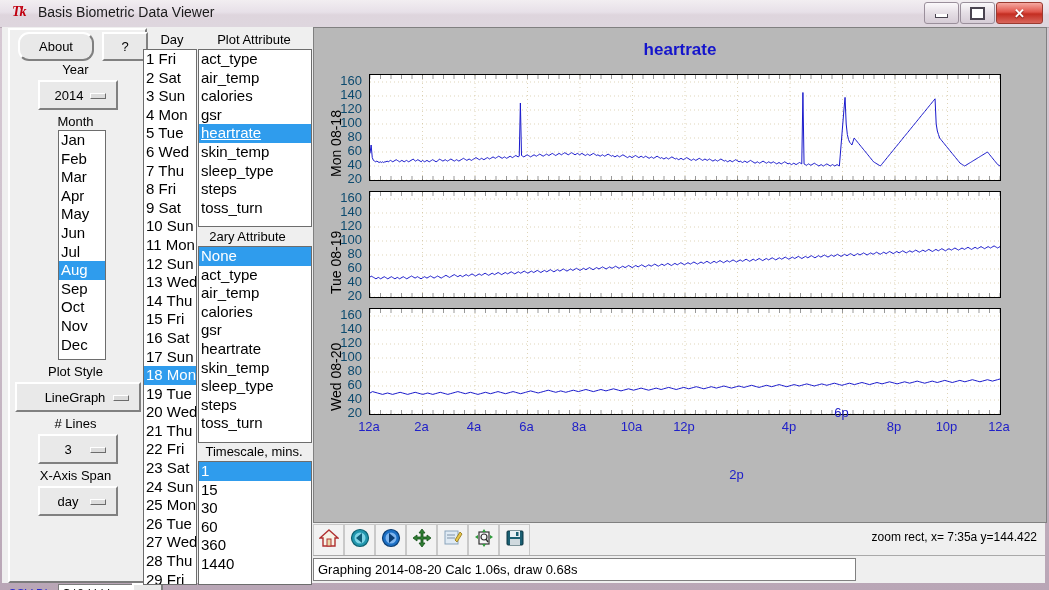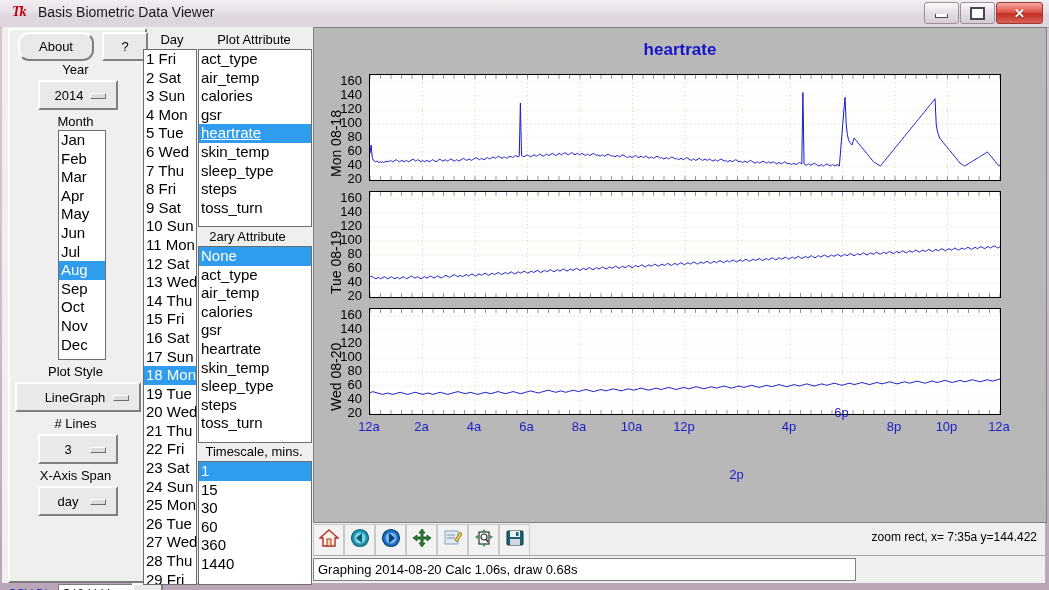--- a/index.html
+++ b/index.html
@@ -65,21 +65,21 @@
   .midlabel{position:absolute;font-size:13px;color:#000;text-align:center;}
 
   
   .plotframe{position:absolute;left:313px;top:29px;width:732px;height:493px;
     background:#b8b8b8;border:1px solid #808080;}
   .plottitle{position:absolute;width:100%;top:12px;text-align:center;
     font-size:17px;font-weight:bold;color:#1414cc;font-family:"Liberation Sans",sans-serif;}
   .subplot{position:absolute;background:#ffffff;border:1px solid #000;}
   .rowlabel{position:absolute;font-size:14px;color:#000;
     transform:rotate(-90deg);transform-origin:left top;white-space:nowrap;}
-  .ytick{position:absolute;font-size:13px;color:#000000;text-align:right;width:30px;}
+  .ytick{position:absolute;font-size:13px;color:#0c4a6e;text-align:right;width:30px;}
   .xtick{position:absolute;font-size:13px;color:#2020c8;text-align:center;width:34px;}
 
   
   .toolbar{position:absolute;left:313px;top:526px;height:34px;display:flex;gap:0px;}
   .tbi{width:29px;height:30px;border:1px solid #c9c9c9;background:#f2f2f2;
     display:flex;align-items:center;justify-content:center;}
   .statusmsg{position:absolute;left:313px;top:560px;width:535px;height:21px;background:#fff;
     border:1px solid #808080;font-size:13px;line-height:21px;padding-left:4px;color:#000;
     white-space:nowrap;overflow:hidden;}
   .coordmsg{position:absolute;right:8px;top:531px;font-size:12px;color:#000;}
@@ -163,21 +163,21 @@
         <div class="li">2 Sat</div>
         <div class="li">3 Sun</div>
         <div class="li">4 Mon</div>
         <div class="li">5 Tue</div>
         <div class="li">6 Wed</div>
         <div class="li">7 Thu</div>
         <div class="li">8 Fri</div>
         <div class="li">9 Sat</div>
         <div class="li">10 Sun</div>
         <div class="li">11 Mon</div>
-        <div class="li">12 Sat</div>
+        <div class="li">12 Sun</div>
         <div class="li">13 Wed</div>
         <div class="li">14 Thu</div>
         <div class="li">15 Fri</div>
         <div class="li">16 Sat</div>
         <div class="li">17 Sun</div>
         <div class="li sel">18 Mon</div>
         <div class="li">19 Tue</div>
         <div class="li">20 Wed</div>
         <div class="li">21 Thu</div>
         <div class="li">22 Fri</div>

